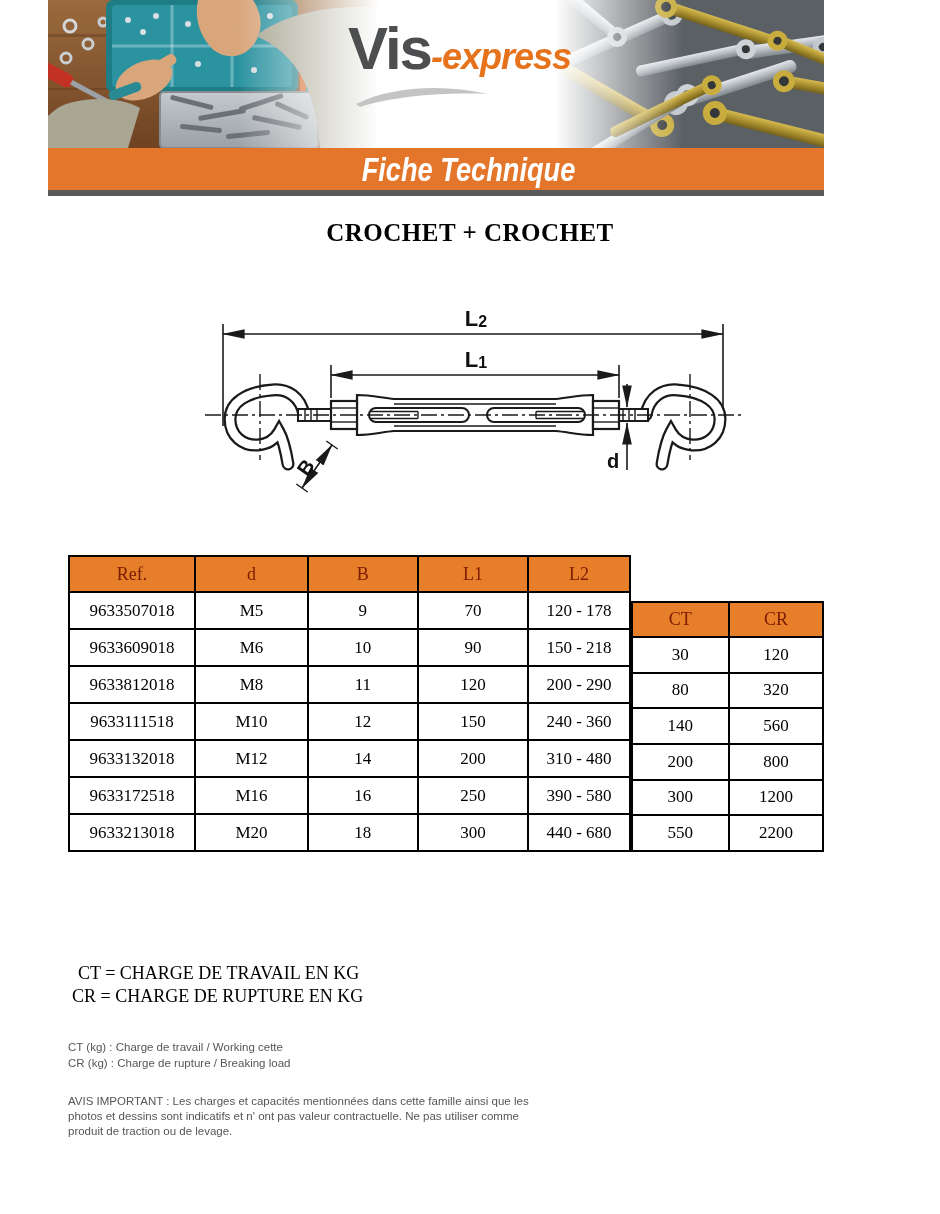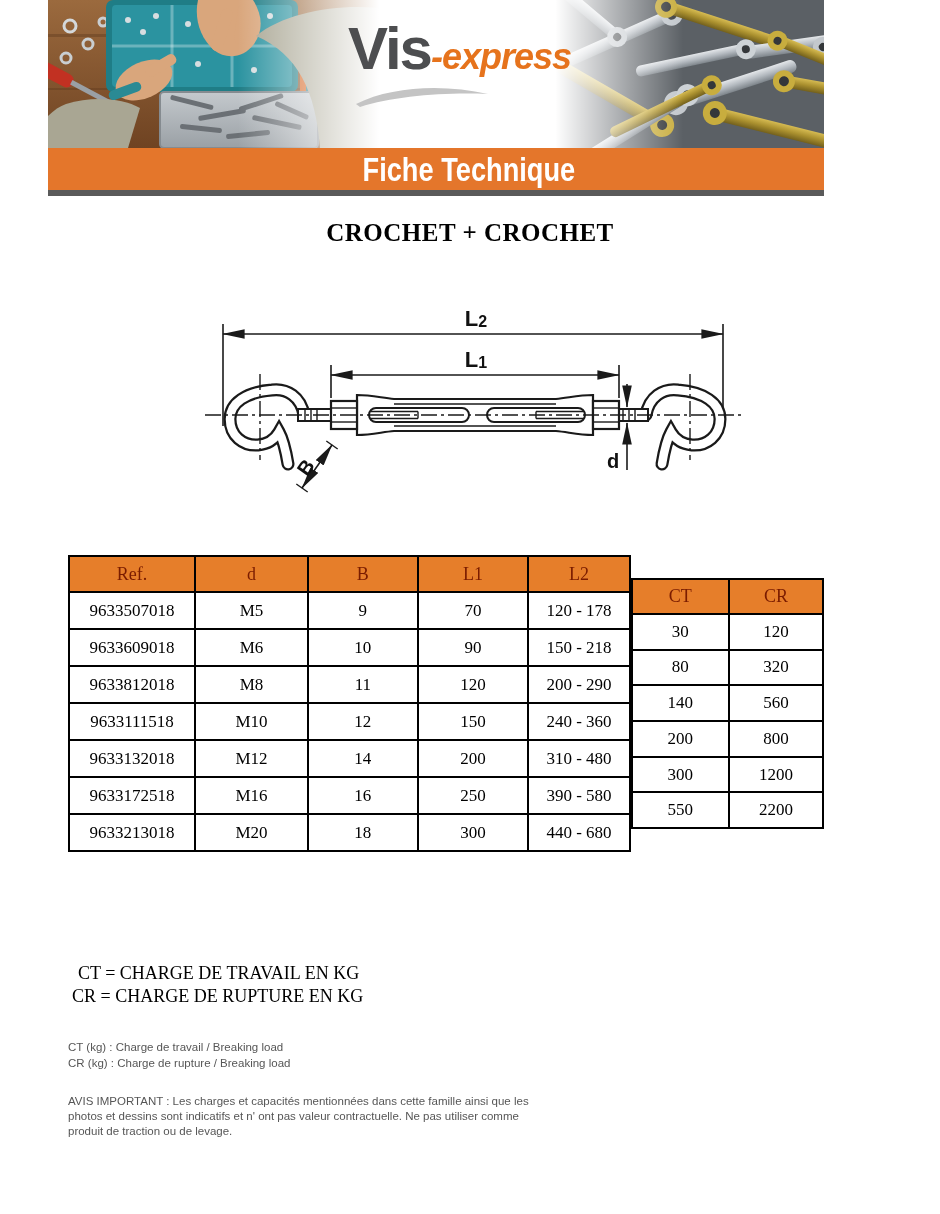--- a/index.html
+++ b/index.html
@@ -18,31 +18,31 @@
   .fade-left  { position:absolute; top:0; left:0; width:345px; height:148px;
     background:linear-gradient(to left, rgba(255,255,255,0) 60%, rgba(255,255,255,1) 97%); }
   .logo { position:absolute; left:300px; top:14px; width:300px; height:92px;
     font-family:"Liberation Sans", sans-serif; white-space:nowrap; }
   .logo-line { display:flex; align-items:baseline; }
   .logo-vis { font-size:60px; font-weight:bold; color:#4d4e50; letter-spacing:-2px; }
   .logo-express { font-size:36px; font-weight:bold; font-style:italic; color:#e6731c; letter-spacing:-1px; }
   .swoosh { position:absolute; left:4px; top:66px; }
   
   .banner { position:absolute; left:48px; top:148px; width:842px; height:42px;
-    background:#e4762b; text-align:center; line-height:42px; }
+    background:#e4762b; text-align:center; line-height:42px;font-style:italic; }
   .banner-text { display:inline-block; transform:scaleX(0.8); font-family:"Liberation Sans", sans-serif;
     font-weight:bold; font-size:34px; color:#ffffff; letter-spacing:0; }
   .banner-shadow { position:absolute; left:48px; top:190px; width:842px; height:6px; background:#5a5a5a; }
   
   .doc-title { position:absolute; left:0; top:219px; width:940px; text-align:center;
     font-family:"Liberation Serif", serif; font-weight:bold; font-size:25px; color:#000; letter-spacing:0.5px; }
   
   .drawing { position:absolute; left:180px; top:288px; width:580px; height:232px; }
   
-  .tables { position:absolute; left:68px; top:555px; display:flex; align-items:center; }
+  .tables { position:absolute; left:68px; top:555px; display:flex; align-items:flex-end; }
   table { border-collapse:collapse; table-layout:fixed; }
   .tbl-main, .tbl-ctcr { font-family:"Liberation Serif", serif; font-size:17px; color:#000; }
   .tbl-main td, .tbl-main th, .tbl-ctcr td, .tbl-ctcr th {
     border:2px solid #000; text-align:center; vertical-align:middle; padding:0; }
   .tbl-main th, .tbl-ctcr th { background:#e67e2a; color:#7a1c00; font-weight:normal; font-size:18px; }
   .tbl-main tr { height:37px; }
   .tbl-main tr.hrow { height:36px; }
   .tbl-ctcr tr { height:35.7px; }
   .tbl-ctcr tr.hrow { height:35px; }
   .col-ref{width:130px}.col-d{width:121px}.col-b{width:119px}.col-l1{width:119px}.col-l2{width:109px}
@@ -444,18 +444,18 @@
         </tbody>
     </table>
   </div>
 
   <div class="legend">
     <div class="l1">CT = CHARGE DE TRAVAIL EN KG</div>
     <div>CR = CHARGE DE RUPTURE EN KG</div>
   </div>
 
   <div class="footnotes">
-    <div>CT (kg) : Charge de travail / Breaking load</div>
+    <div>CT (kg) : Charge de travail / Working cette</div>
     <div>CR (kg) : Charge de rupture / Breaking load</div>
     <div class="avis">AVIS IMPORTANT : Les charges et capacités mentionnées dans cette famille ainsi que les photos et dessins sont indicatifs et n' ont pas valeur contractuelle. Ne pas utiliser comme produit de traction ou de levage.</div>
   </div>
 
 </div>
 
 </body></html>

